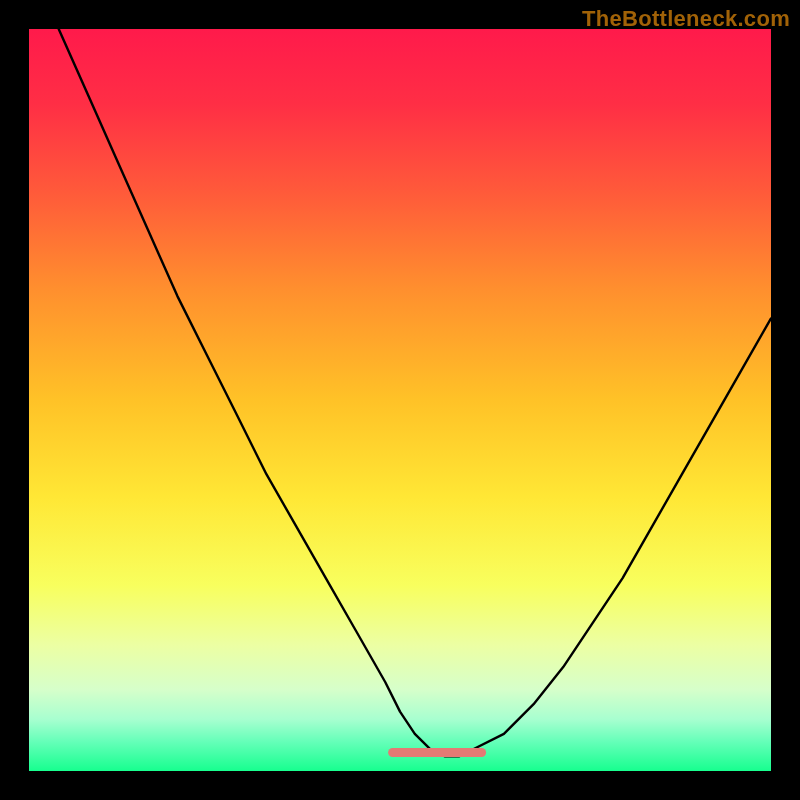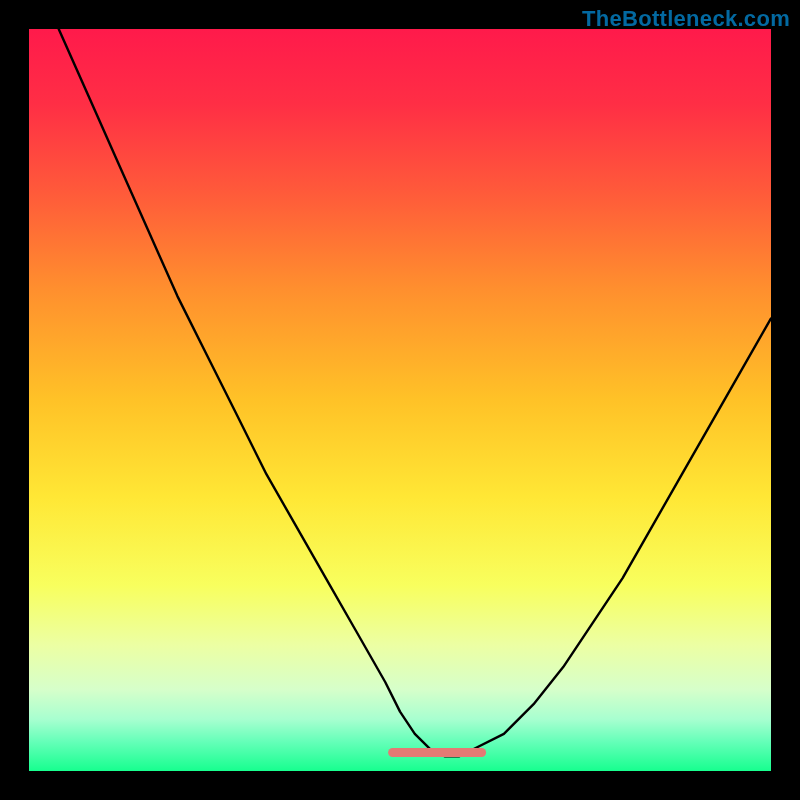--- a/index.html
+++ b/index.html
@@ -24,21 +24,21 @@
     width: 742px;
     height: 742px;
     
   }
   .watermark {
     position: absolute;
     top: 6px;
     right: 10px;
     font-size: 22px;
     font-weight: 600;
-    color: #0369a1;
+    color: #a16207;
     letter-spacing: 0.3px;
     user-select: none;
   }
   svg.curve {
     position: absolute;
     left: 0;
     top: 0;
     width: 742px;
     height: 742px;
     overflow: visible;

